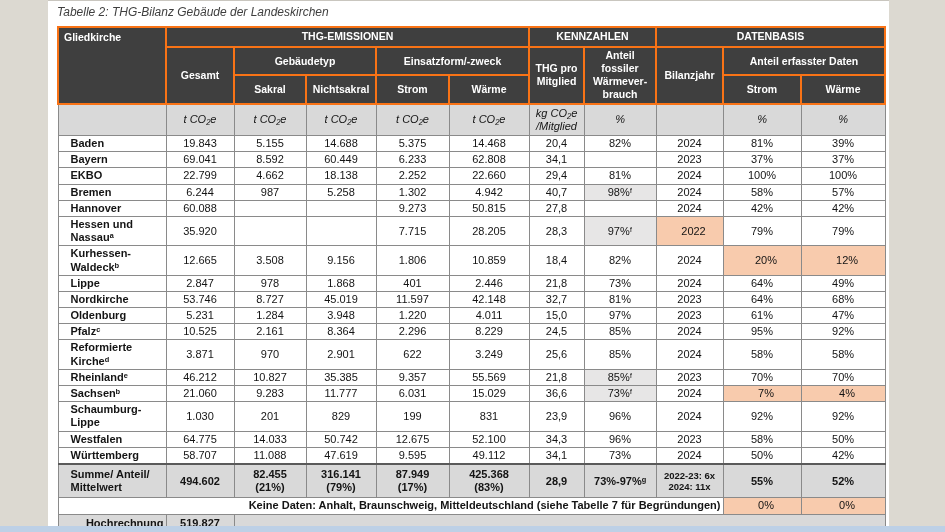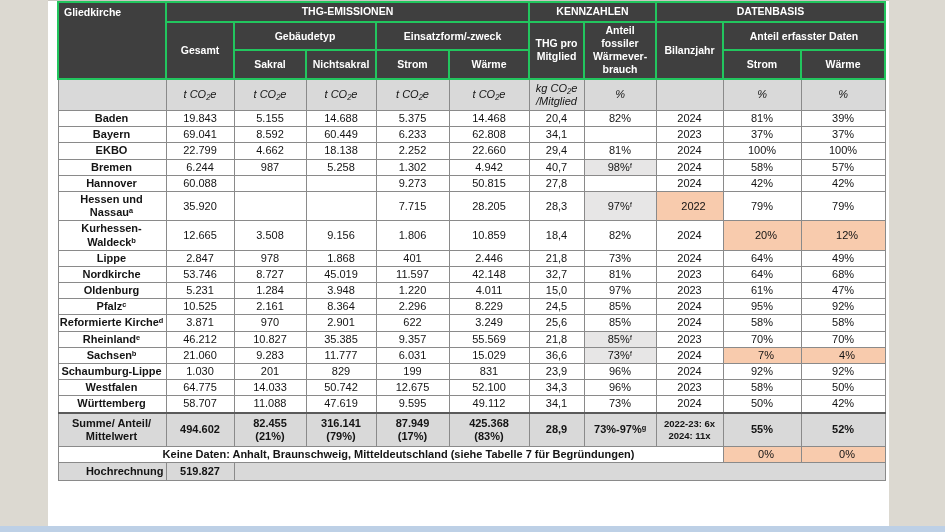--- a/index.html
+++ b/index.html
@@ -15,51 +15,52 @@
   }
   .title {
     margin:4px 0 7px 9px; font-style:italic; font-size:12px; color:#3f3f3f;
   }
   table {
     border-collapse:collapse; table-layout:fixed; width:827px; margin-left:9px;
     font-size:11px; color:#141414; border:1px solid #5a5a5a;
   }
   th.dk {
     background:#3f3f3f; color:#ffffff; font-weight:bold; font-size:10.5px;
-    border:2px solid #22c55e; padding:1px 2px; text-align:center;
+    border:2px solid #f97316; padding:1px 2px; text-align:center;
     vertical-align:middle; white-space:pre-line; line-height:1.25; height:20px;
   }
   th.dk.corner { text-align:left; vertical-align:top; padding:3px 5px; }
   td {
     border:1px solid #8a8a8a; text-align:center; padding:1px 2px;
     height:15px; line-height:1.2; white-space:pre-line;
   }
   .units-row td {
     background:#d9d9d9; font-style:italic; height:32px; vertical-align:middle;
   }
-  td.name { text-align:center; font-weight:bold; padding-left:1px; }
+  td.name { text-align:left; font-weight:bold; padding-left:12px; }
   .hl-orange { background:#f8cbad;padding-left:10px; }
   .hl-gray   { background:#e7e6e6; }
   .summary-row td {
     background:#d9d9d9; font-weight:bold; height:34px; vertical-align:middle;
     border-top:2px solid #5a5a5a;
   }
   .summary-row td:nth-child(9) { font-size:9.5px; }
   .keine-row td { height:16px; }
-  .keine-row td.keine-label { text-align:center; font-weight:bold; padding-left:18px; }
+  .keine-row td.keine-label { text-align:right; font-weight:bold; padding-left:18px; }
   .hoch-row td { background:#d9d9d9; font-weight:bold; height:18px; }
   .hoch-row td.hoch-label { text-align:right; padding-left:5px; }
   .bottom-strip {
     position:absolute; left:0; bottom:0; width:945px; height:6px; background:#bdd0e6;
   }
 </style>
 </head>
 <body>
 
 <div class="doc">
+  <div class="title">Tabelle 2: THG-Bilanz Gebäude der Landeskirchen</div>
 
   <table>
     <colgroup>
       <col style="width:108px">
         <col style="width:68px">
         <col style="width:72px">
       <col style="width:70px">
         <col style="width:73px">
         <col style="width:80px">
       <col style="width:55px">

